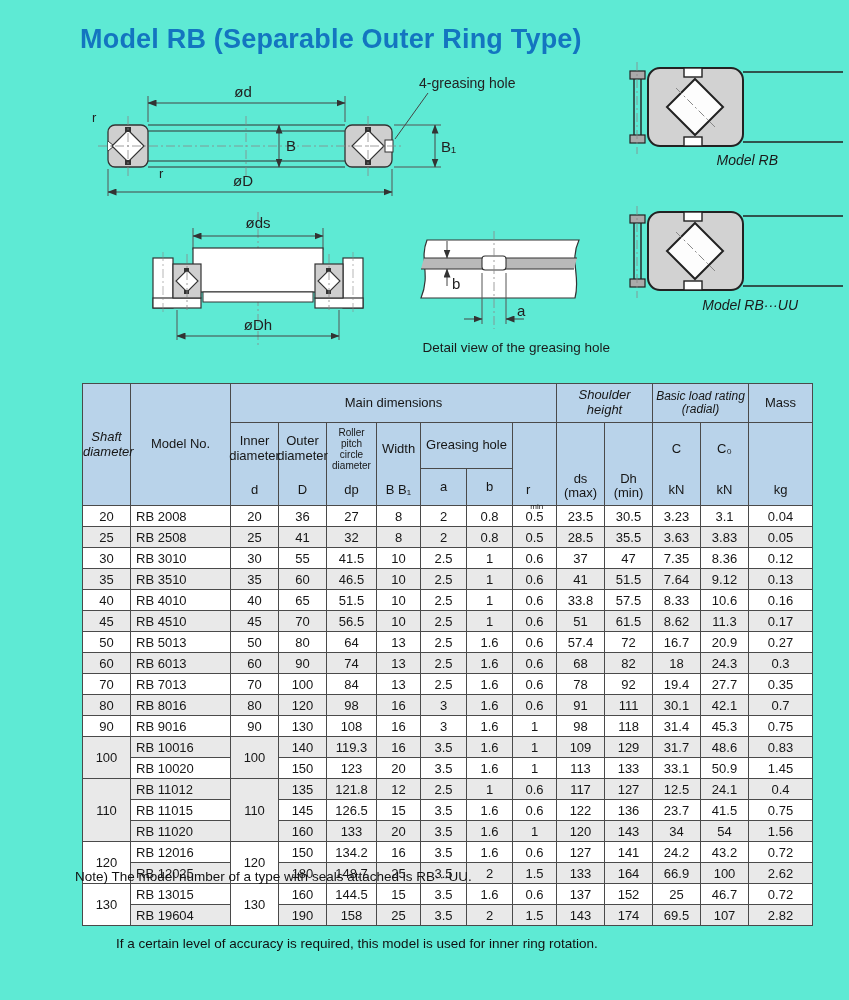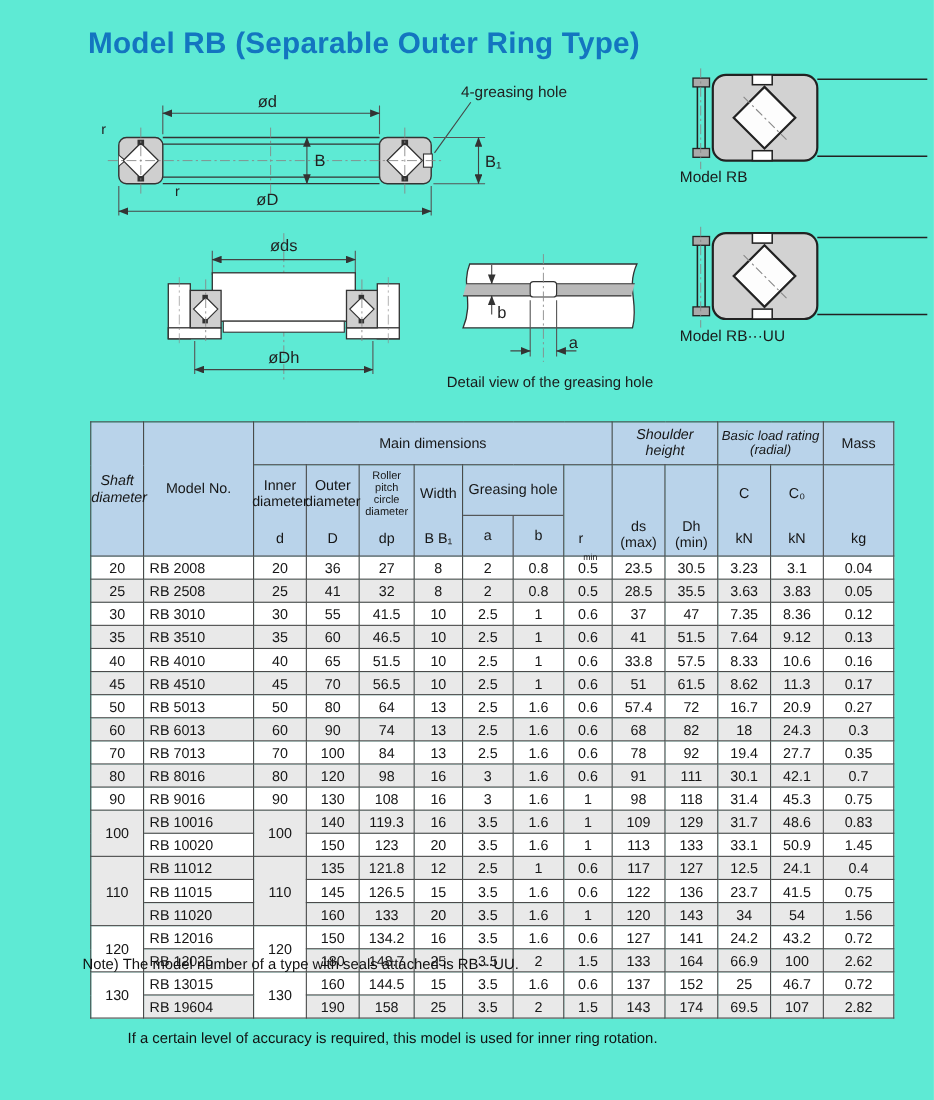--- a/index.html
+++ b/index.html
@@ -2,22 +2,22 @@
 <html><head>
 <meta charset="utf-8">
 <style>
   html,body{margin:0;padding:0;background:#fff;}
   .page{position:relative;width:849px;height:1000px;background:#5eead4;overflow:hidden;
         font-family:"Liberation Sans",sans-serif;color:#161616;}
   .title{position:absolute;left:80px;top:24px;margin:0;font-size:27px;font-weight:bold;
          color:#1375c0;letter-spacing:.2px;}
   svg text{font-family:"Liberation Sans",sans-serif;fill:#222;}
   .fig{position:absolute;}
-  .fig-label{position:absolute;font-size:14px;color:#1a1a1a;text-align:left;}
-  .caption{position:absolute;font-size:13.5px;color:#1a1a1a;text-align:center;}
+  .fig-label{position:absolute;font-size:14px;color:#1a1a1a;text-align:right;font-style:italic;}
+  .caption{position:absolute;font-size:13.5px;color:#1a1a1a;text-align:right;}
   .unit{position:absolute;left:82px;top:361px;width:730px;text-align:right;font-size:13px;}
 
   table.spec{position:absolute;left:82px;top:383px;width:730px;border-collapse:collapse;
              table-layout:fixed;border:1.5px solid #3c3c3c;}
   table.spec th,table.spec td{border:1px solid #4a4a4a;padding:0;text-align:center;}
   thead th{background:#b9d3ea;font-weight:normal;font-size:13px;line-height:1.12;vertical-align:middle;}
   tr.h1 th{height:38px;}
   tr.h2 th{height:82px;}
   .pre{white-space:pre-line;font-style:italic;}
   .small{font-size:10px;}

